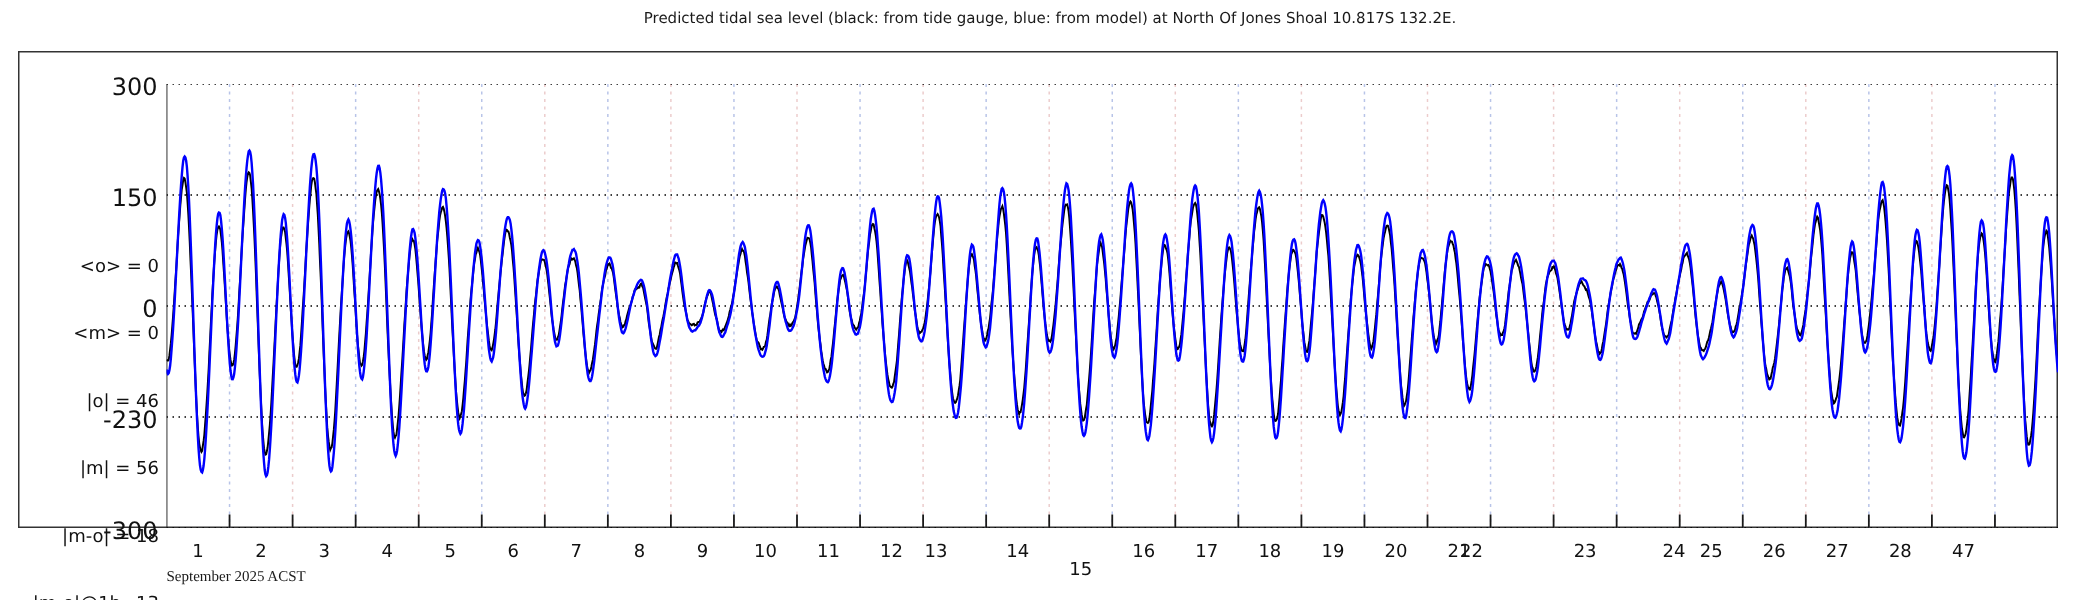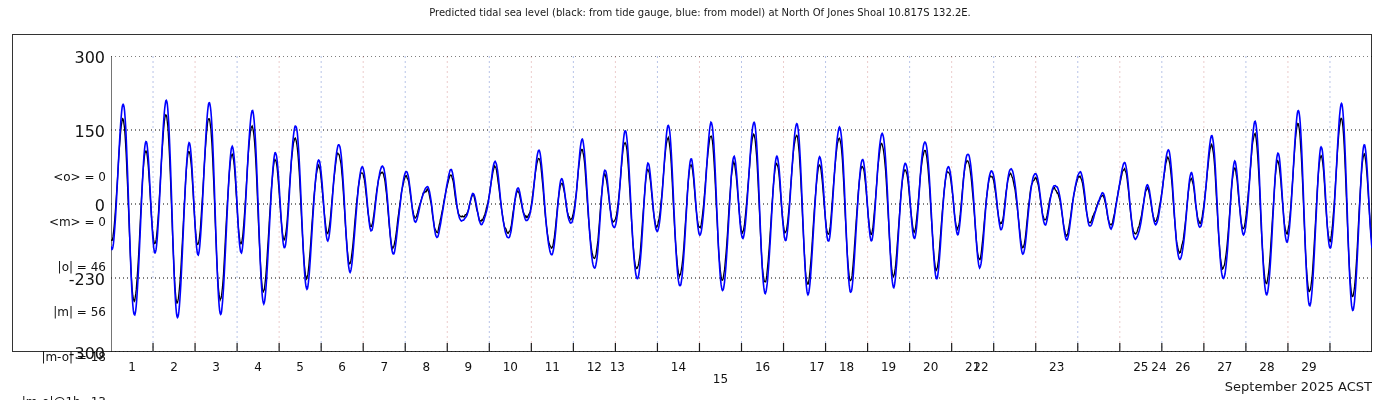--- a/index.html
+++ b/index.html
@@ -36,21 +36,21 @@
   .ylabel{
     position:absolute;font-size:16px;color:#111111;
     text-align:right;white-space:nowrap;
   }
   .xlabel{
     position:absolute;font-size:12px;color:#111111;
     text-align:center;white-space:nowrap;top:360px;
   }
   #xaxis-title{
     position:absolute;top:379px;left:111px;width:1261px;
-    text-align:right;font-size:13px;color:#1a1a1a;
+    text-align:left;font-size:10px;color:#1a1a1a;font-family:Liberation Serif, serif;
   }
 </style>
 </head>
 <body>
 
 <div id="chart-title">Predicted tidal sea level (black: from tide gauge, blue: from model) at North Of Jones Shoal 10.817S 132.2E.</div>
 
 <div id="outer-frame"></div>
 
 <div id="stats-block">
@@ -155,32 +155,32 @@
     <div class="xlabel" style="left: 196.083px; width: 40px;">3</div>
     <div class="xlabel" style="left: 238.117px; width: 40px;">4</div>
     <div class="xlabel" style="left: 280.15px; width: 40px;">5</div>
     <div class="xlabel" style="left: 322.183px; width: 40px;">6</div>
     <div class="xlabel" style="left: 364.217px; width: 40px;">7</div>
     <div class="xlabel" style="left: 406.25px; width: 40px;">8</div>
     <div class="xlabel" style="left: 448.283px; width: 40px;">9</div>
     <div class="xlabel" style="left: 490.317px; width: 40px;">10</div>
     <div class="xlabel" style="left: 532.35px; width: 40px;">11</div>
     <div class="xlabel" style="left: 574.383px; width: 40px;">12</div>
-    <div class="xlabel" style="left: 585px; width: 40px; text-align: right;">13</div>
+    <div class="xlabel" style="left: 604px; width: 40px;">13</div>
     <div class="xlabel" style="left: 658.45px; width: 40px;">14</div>
     <div class="xlabel" style="left: 700.483px; width: 40px; margin-top: 12px;">15</div>
     <div class="xlabel" style="left: 742.517px; width: 40px;">16</div>
-    <div class="xlabel" style="left: 784.55px; width: 40px; text-align: right;">17</div>
+    <div class="xlabel" style="left: 784.55px; width: 40px;">17</div>
     <div class="xlabel" style="left: 826.583px; width: 40px;">18</div>
     <div class="xlabel" style="left: 868.617px; width: 40px;">19</div>
     <div class="xlabel" style="left: 910.65px; width: 40px;">20</div>
     <div class="xlabel" style="left: 952.683px; width: 40px;">21</div>
     <div class="xlabel" style="left: 961px; width: 40px;">22</div>
     <div class="xlabel" style="left: 1036.75px; width: 40px;">23</div>
-    <div class="xlabel" style="left: 1139px; width: 40px;">24</div>
+    <div class="xlabel" style="left: 1096px; width: 40px;">24</div>
     <div class="xlabel" style="left: 1120.82px; width: 40px;">25</div>
     <div class="xlabel" style="left: 1162.85px; width: 40px;">26</div>
     <div class="xlabel" style="left: 1204.88px; width: 40px;">27</div>
     <div class="xlabel" style="left: 1246.92px; width: 40px;">28</div>
-    <div class="xlabel" style="left: 1288.95px; width: 40px;">29</div>
+    <div class="xlabel" style="left: 1288.95px; width: 40px;">47</div>
   </div>
 
 <div id="xaxis-title">September 2025 ACST</div>
 
 </body></html>

